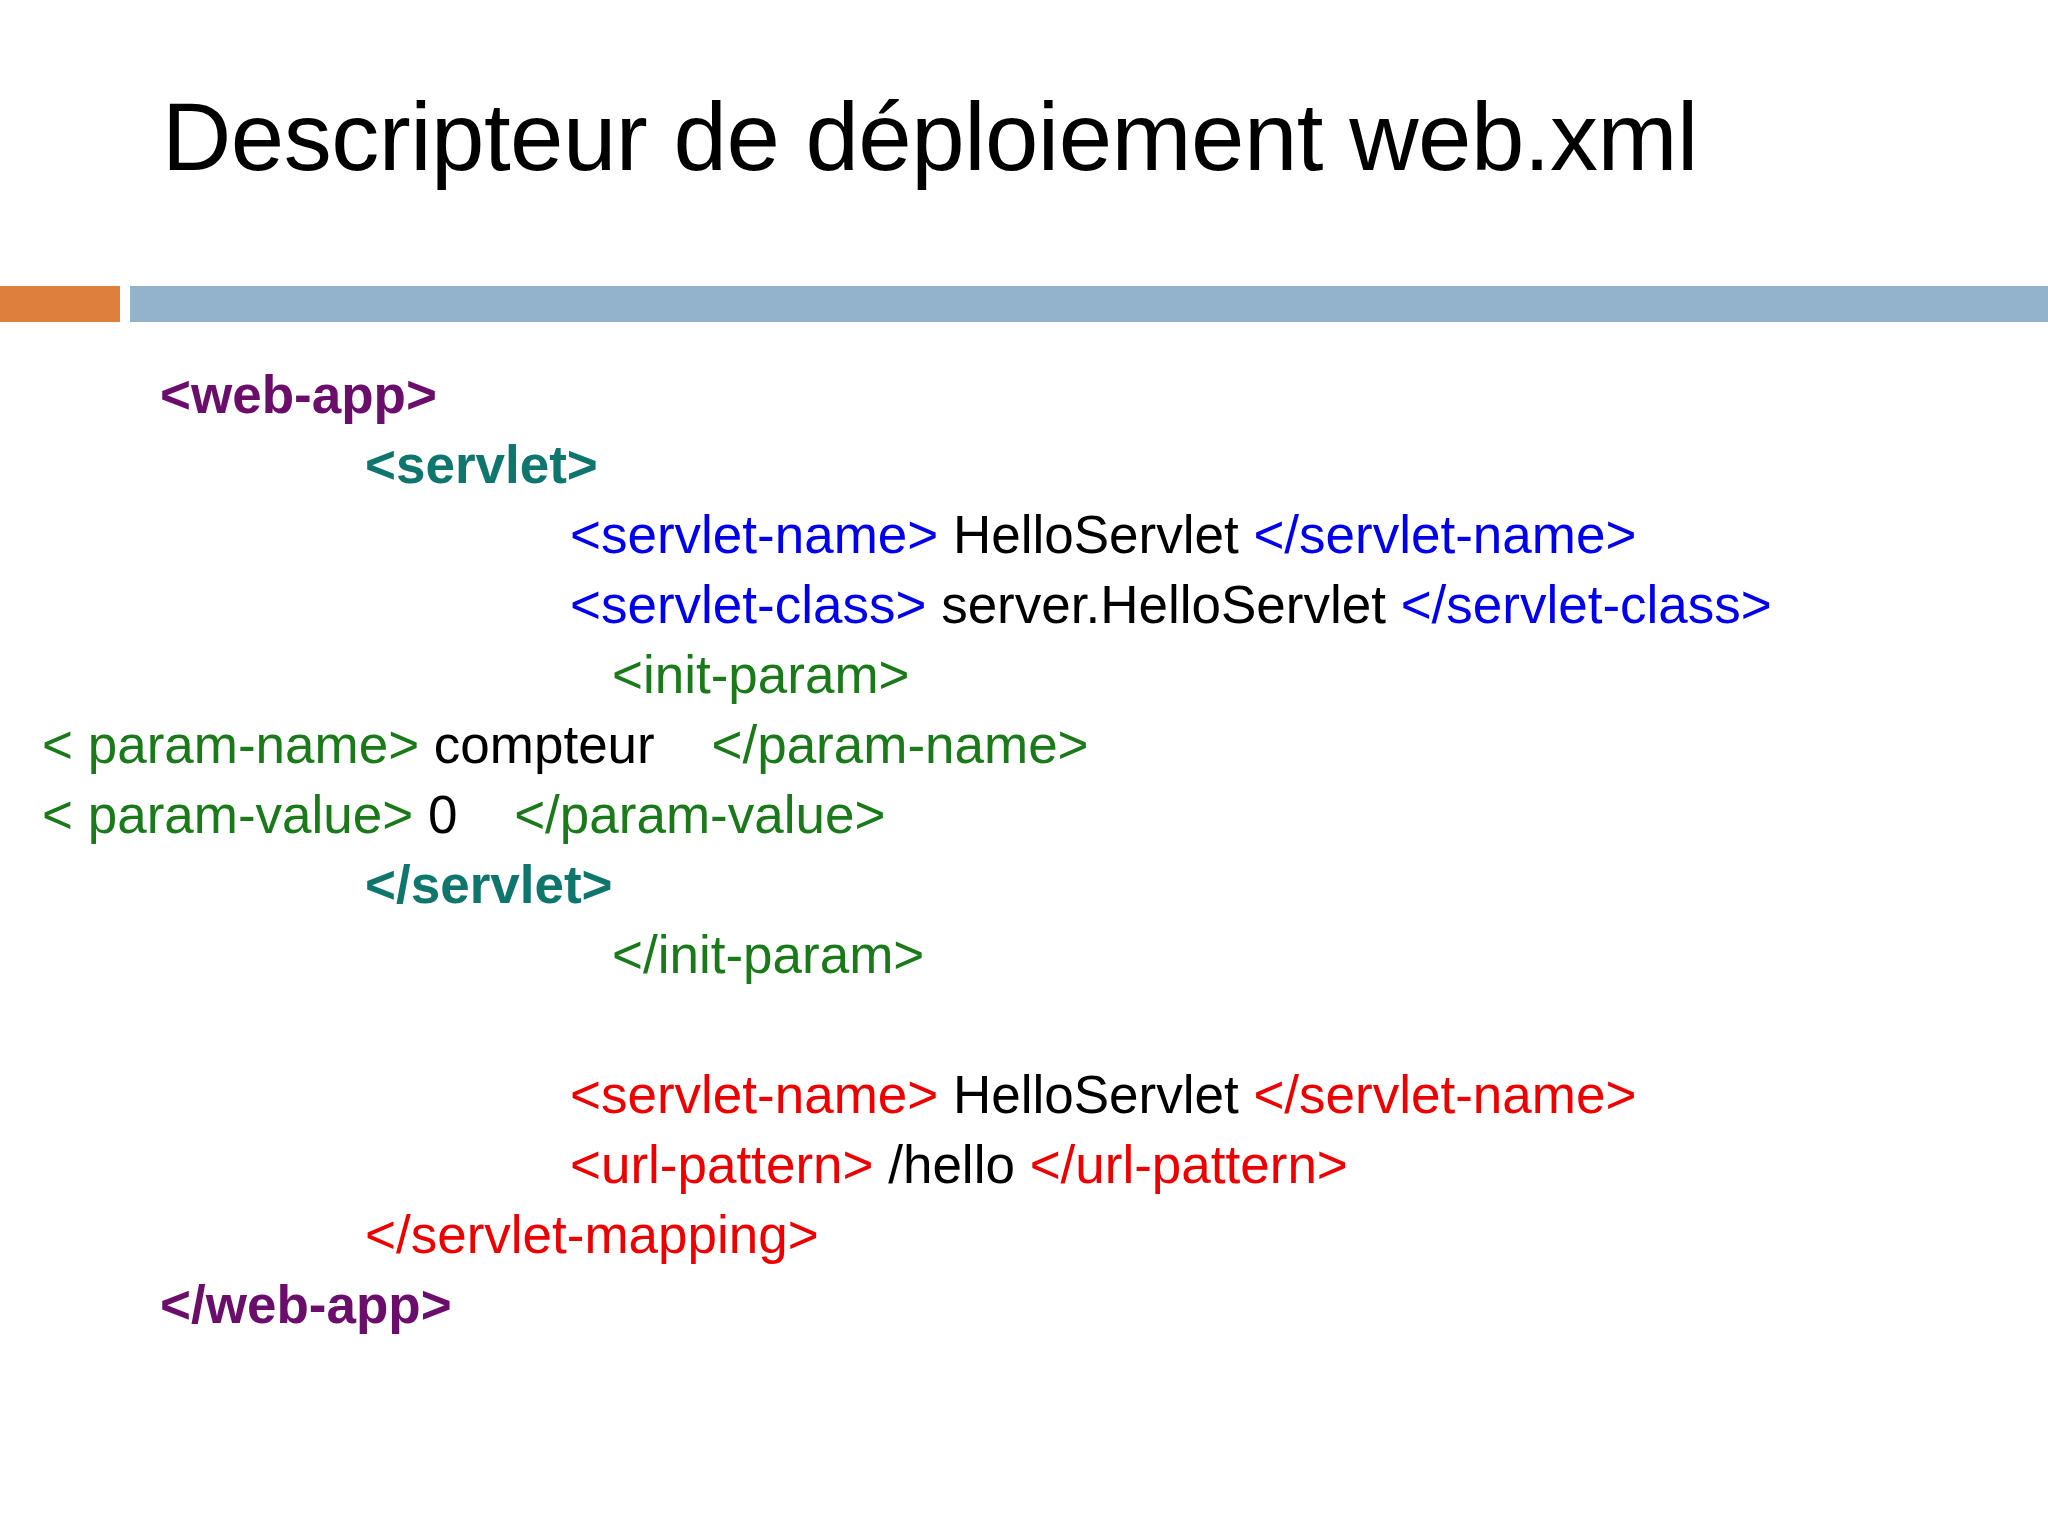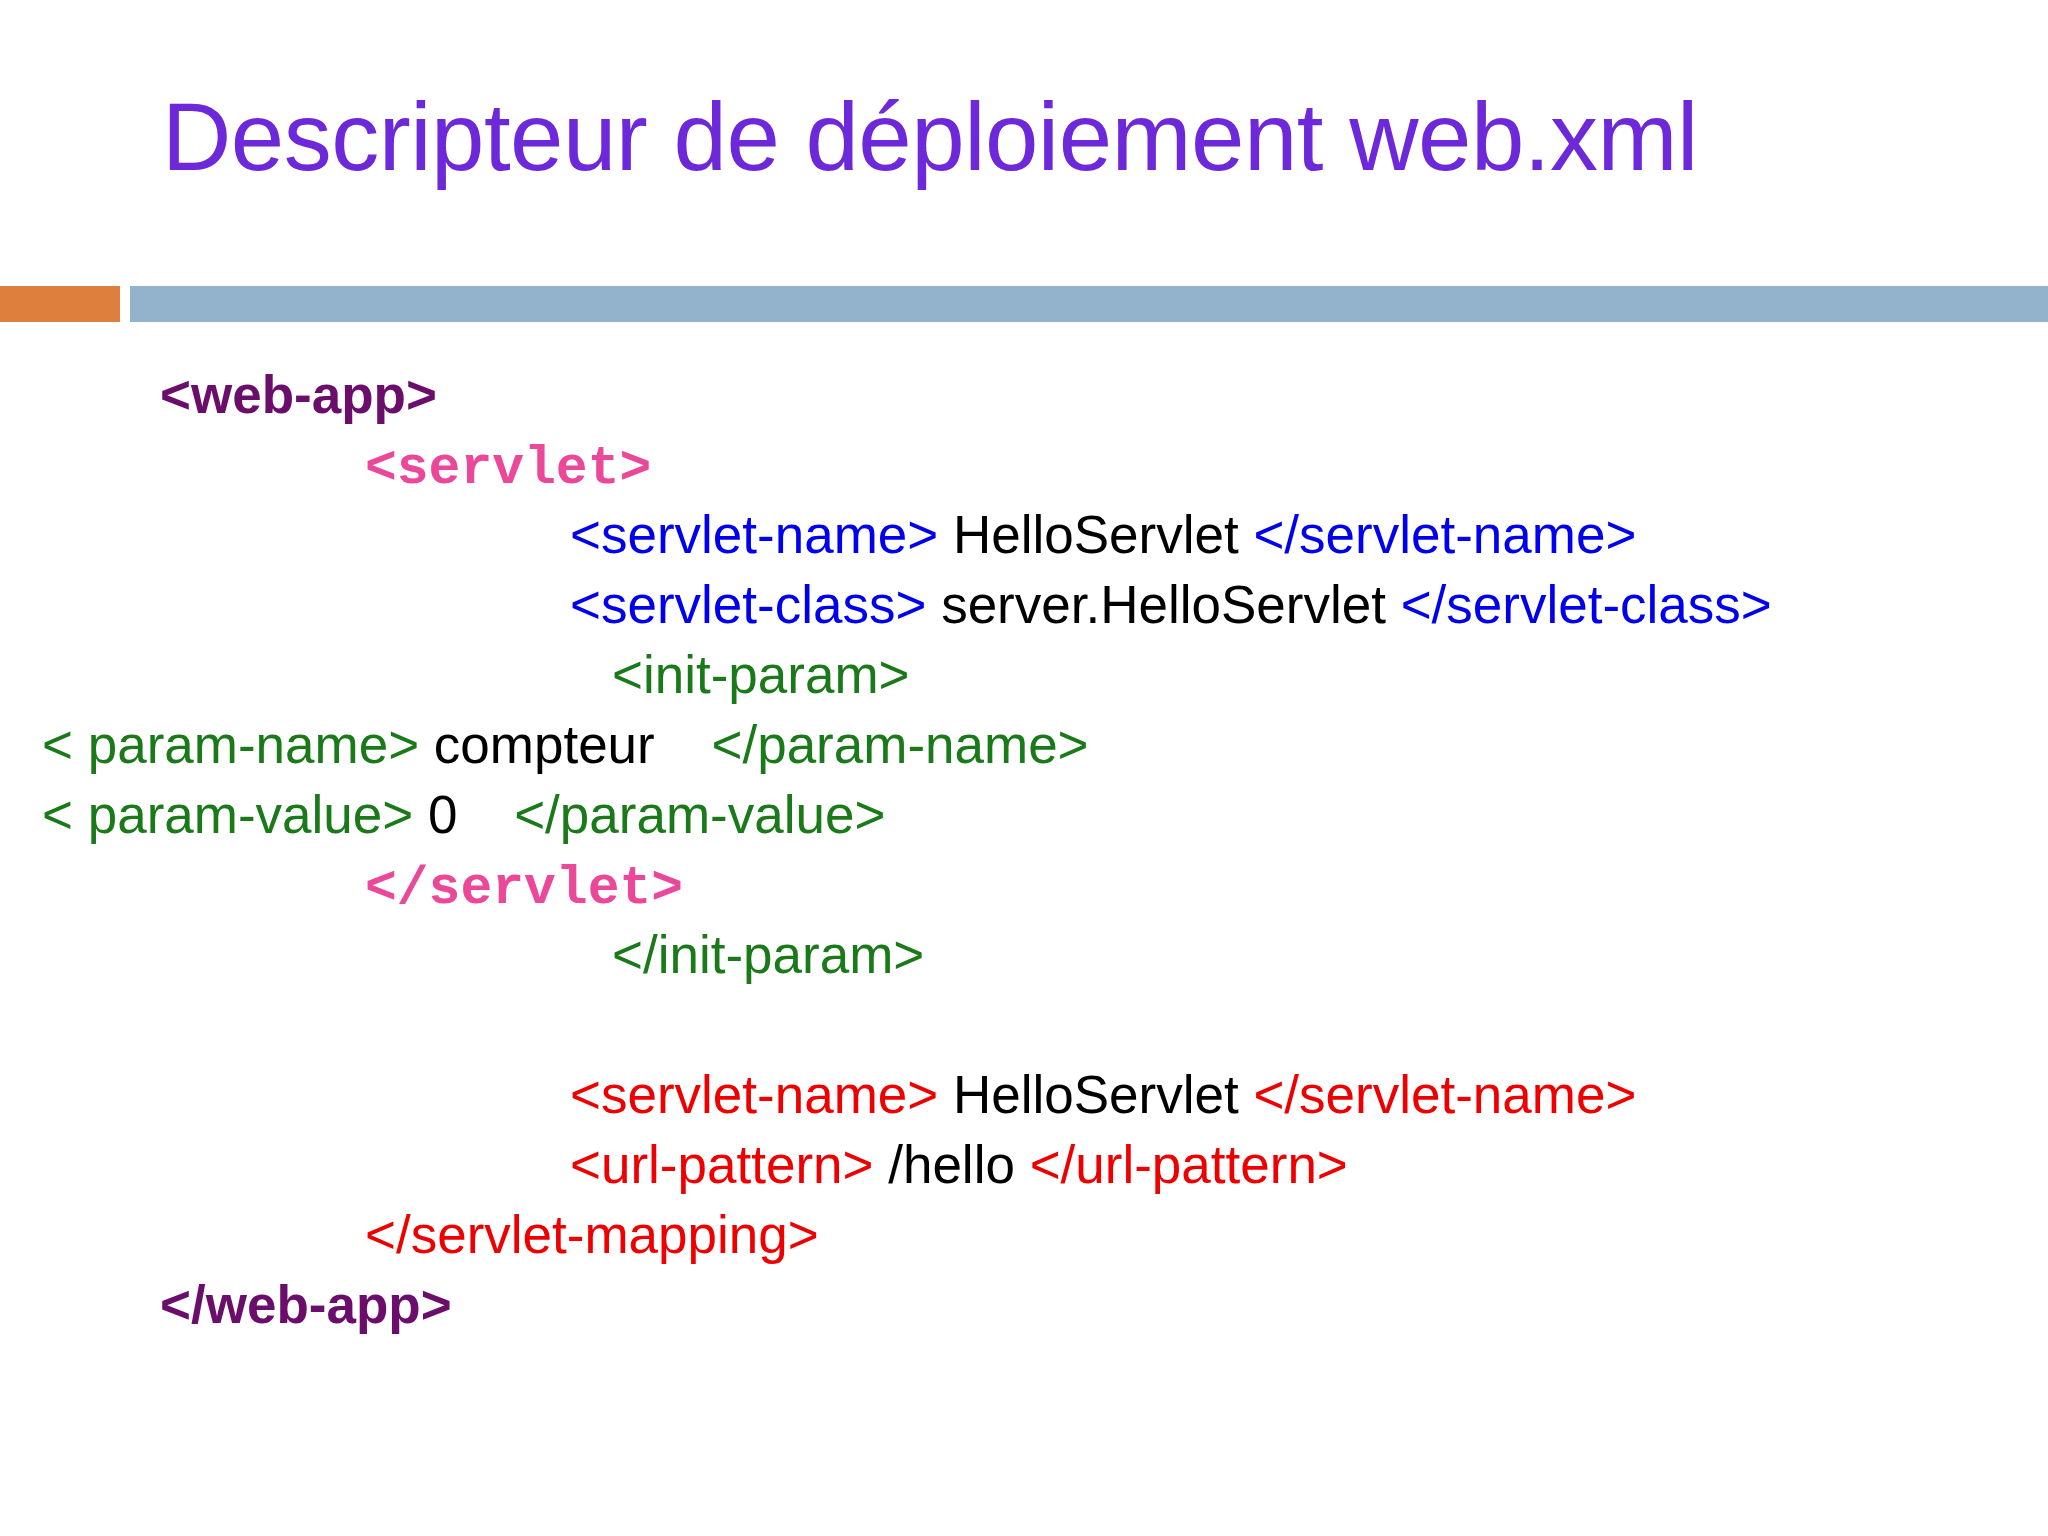--- a/index.html
+++ b/index.html
@@ -15,21 +15,21 @@
     font-family: "Liberation Sans", sans-serif;
     -webkit-font-smoothing: antialiased;
   }
 
   
   #slide-title {
     position: absolute;
     left: 162px;
     top: 10px;
     width: 1700px;
-    color: #6d28d9;
+    color: #000000;
     font-size: 96px;
     line-height: 126px;
     font-weight: 400;
     letter-spacing: -0.5px;
     white-space: pre-line;
   }
 
   
   #title-divider {
     position: absolute;
@@ -74,21 +74,21 @@
   }
 
   
   .ind-0 { padding-left: 160px; }
   .ind-1 { padding-left: 365px; }
   .ind-2 { padding-left: 570px; }
   .ind-3 { }
 
   
   .tag-purple  { color: #6B0D6B; font-weight: bold; }
-  .tag-olive   { color: #ec4899; font-weight: bold; font-family: Liberation Mono, monospace; }
+  .tag-olive   { color: #0f766e; font-weight: bold; }
   .tag-blue    { color: #0000EE; }
   .tag-green   { color: #1A7A1A; margin-left: 42px; }
   .tag-red     { color: #EE0000; }
   .tag-black   { color: #000000; text-align: right; }
 </style>
 </head>
 <body>
 
 <div id="slide-root">
 

